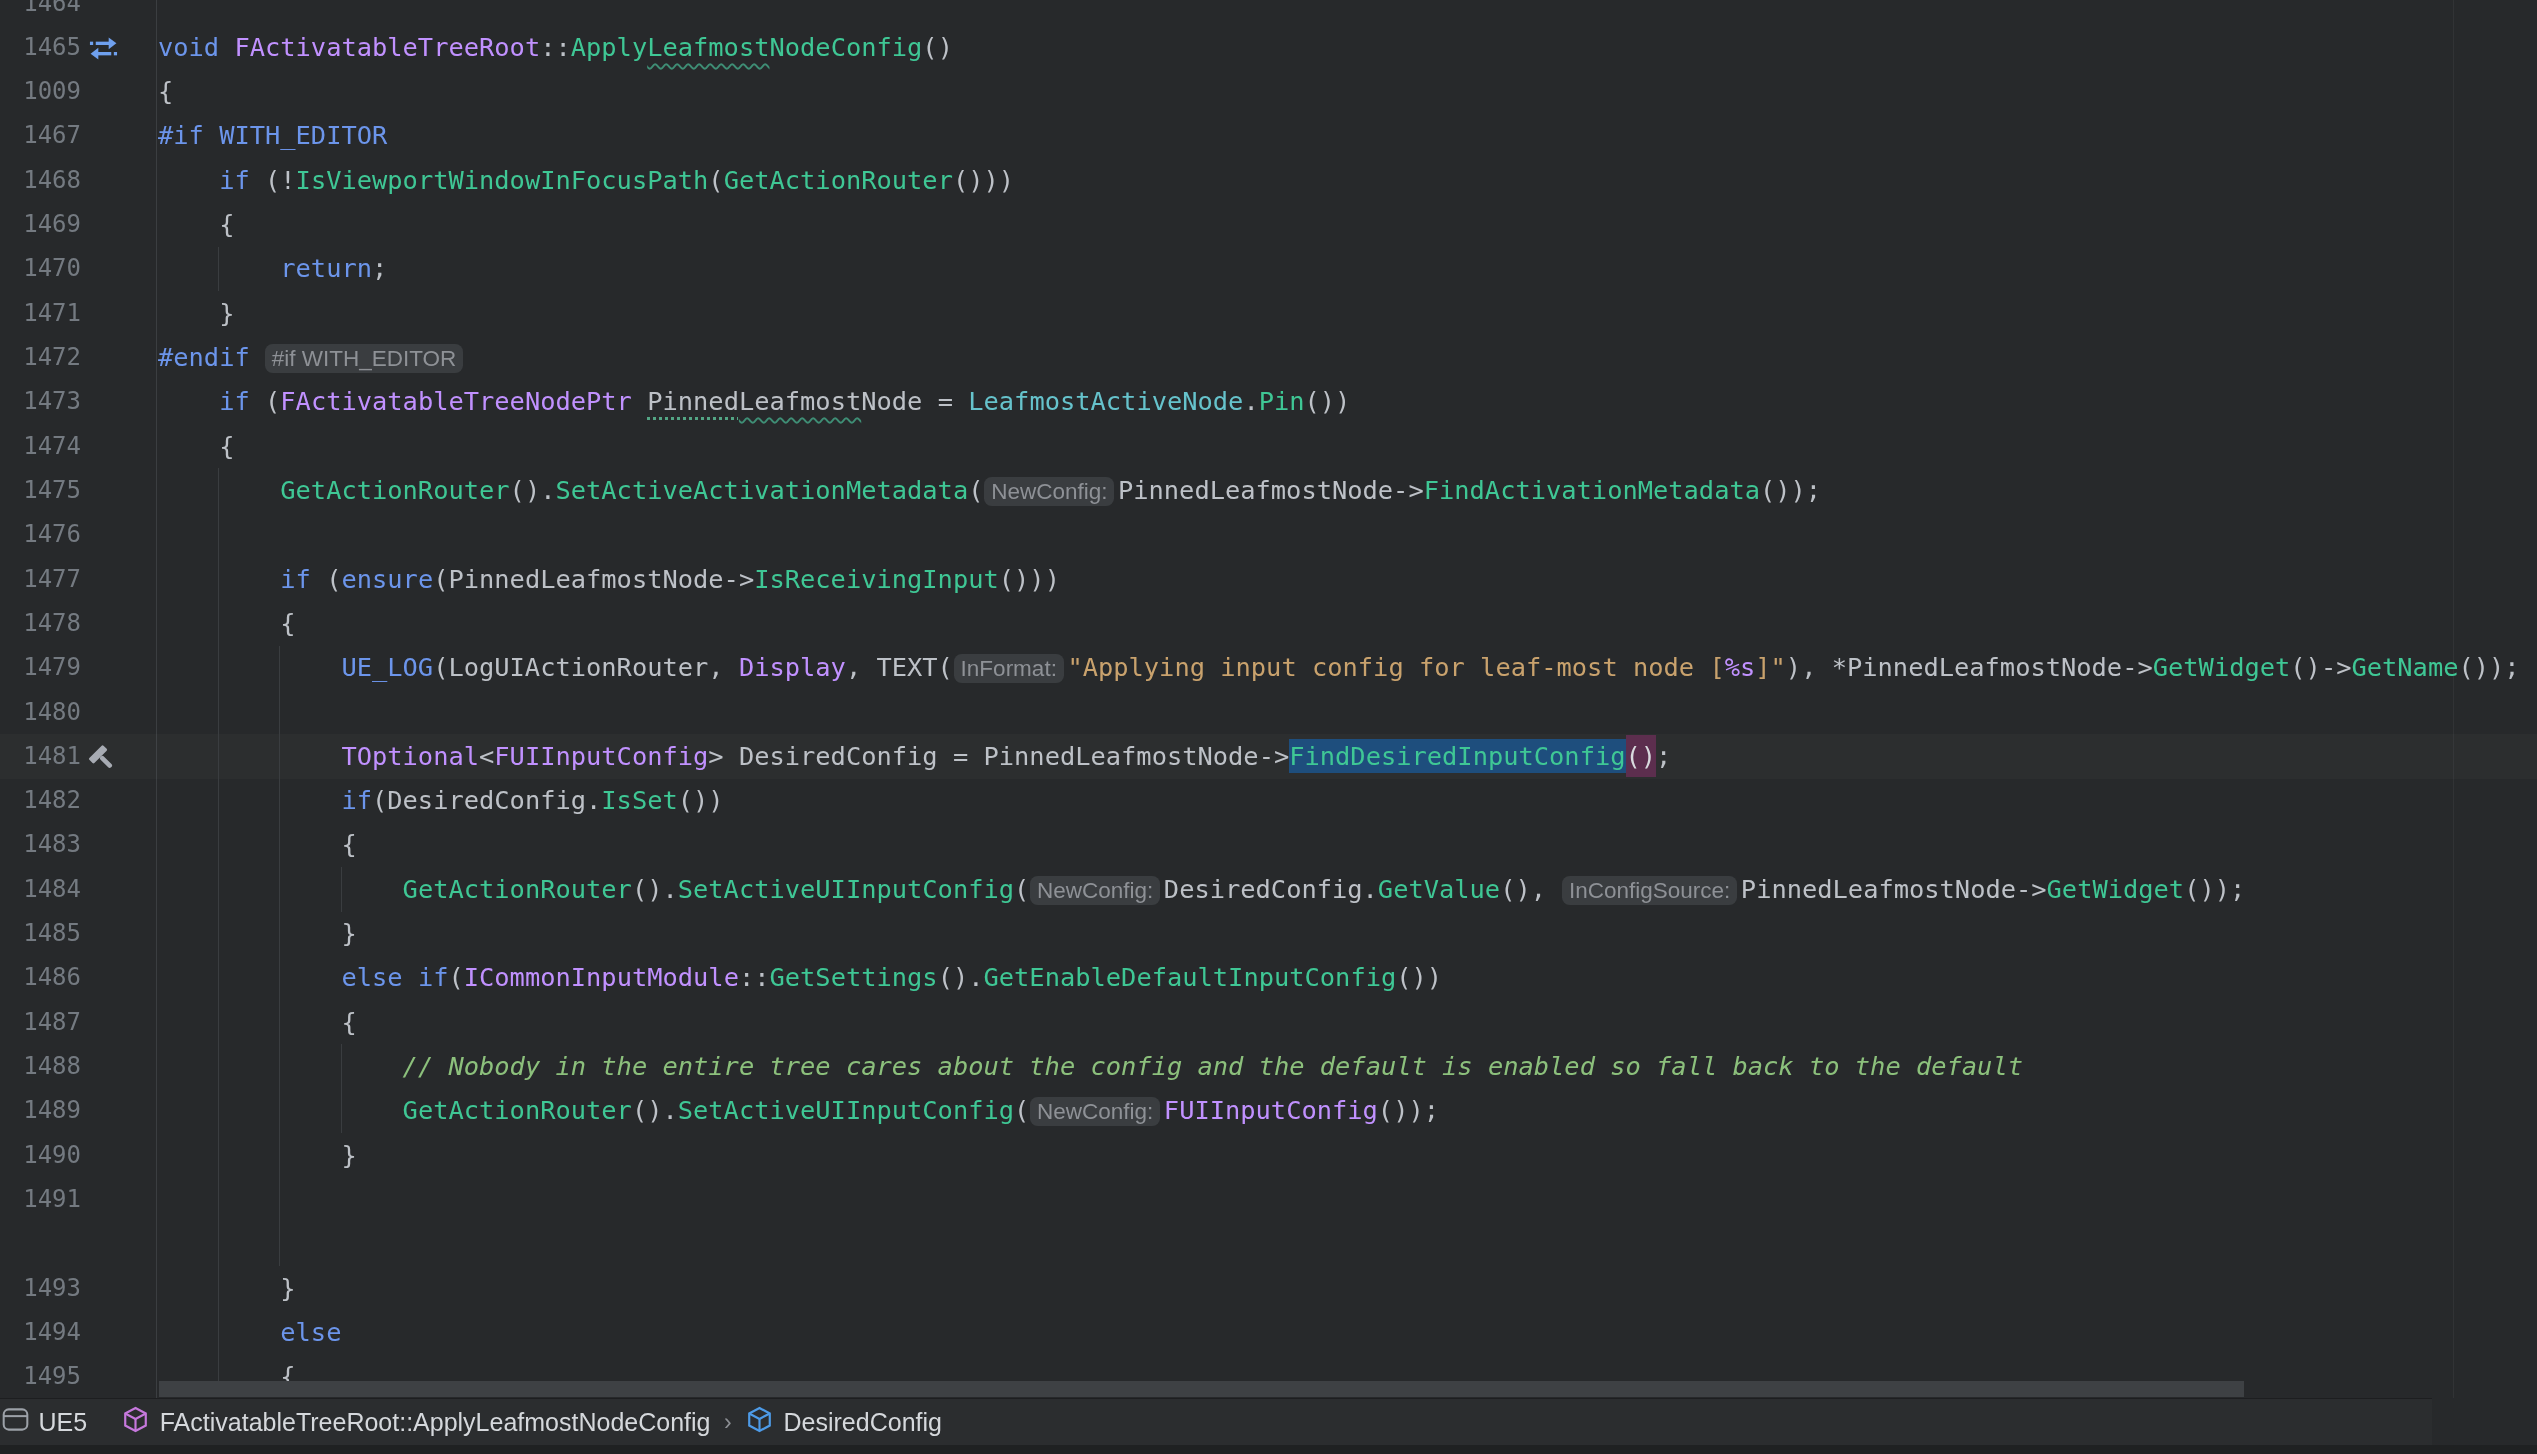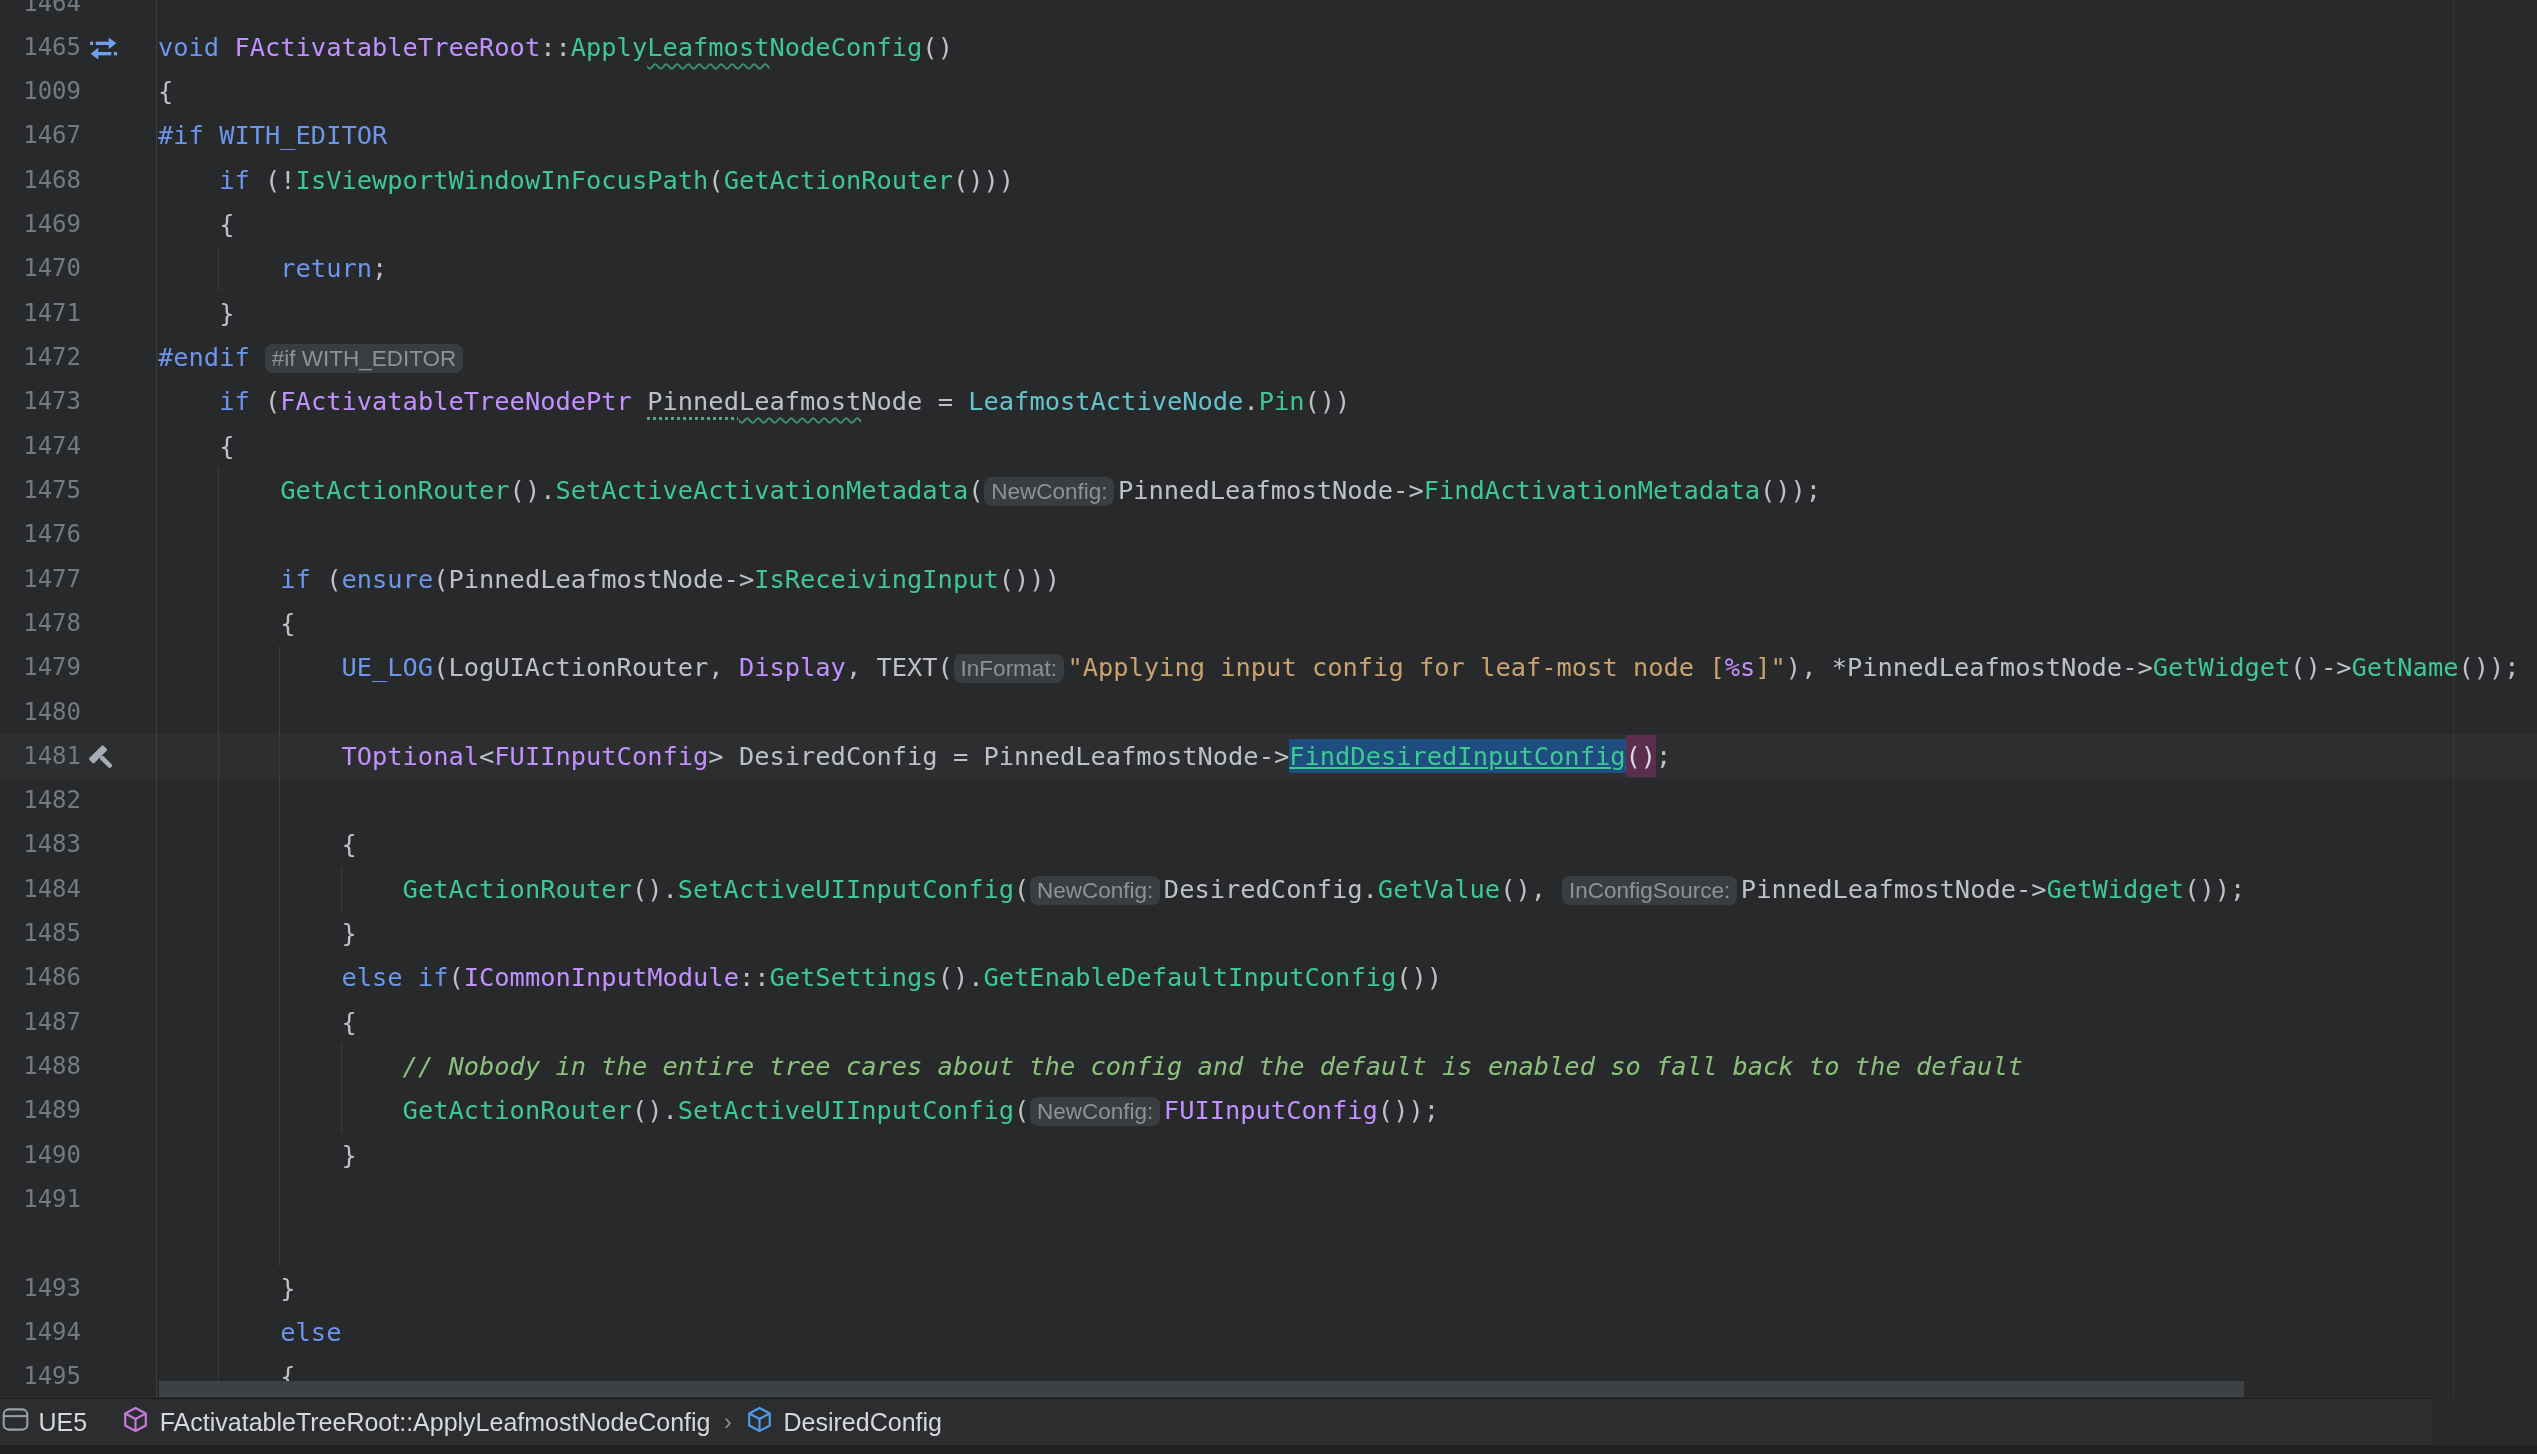--- a/index.html
+++ b/index.html
@@ -19,21 +19,21 @@
   .sm{color:#3FC795;}
   .sf{color:#66C3CC;}
   .ss{color:#C9A26D;}
   .sfs{color:#C191FF;}
   .sc{color:#8CC07C;font-style:italic;}
   .inlay{font-family:"Liberation Sans",sans-serif;font-size:22.5px;color:#8E9196;
          background:#3A3D40;border-radius:7.7px;padding:1.9px 6.7px;margin:0 3.8px 0 1px;}
   .inlay.after{margin-left:15.3px;}
   .u-wavy{text-decoration:underline wavy #3E8E75;text-decoration-thickness:1.9px;text-underline-offset:6.7px;}
   .u-dotted{text-decoration:underline dotted #53A584;text-decoration-thickness:2.9px;text-underline-offset:6.7px;}
-  .bg-sel{background:#1E4E7D;padding:2px 0;text-decoration:underline;}
+  .bg-sel{background:#1E4E7D;padding:2px 0;}
   .bg-brace{background:#5C2E4E;padding:5.7px 0;color:#d8dade;}
   
   .v-line{position:absolute;width:1px;background:#3a3d40;}
   .gutter-border{position:absolute;left:156px;top:0;width:1px;height:1398px;background:#3b3e41;}
   .margin-guide{position:absolute;left:2453px;top:0;width:1px;height:1398px;background:#313335;}
   
   .hscroll{position:absolute;left:0;top:1380px;width:2538px;height:18px;}
   .hscroll .thumb{position:absolute;left:159px;top:1px;width:2085px;height:16.3px;background:#3E4144;}
   
   .statusbar{position:absolute;left:0;top:1398px;width:2432px;height:46px;background:#2b2d2f;
@@ -80,21 +80,21 @@
       <div class="line" style="top: 557px;"><span class="ln">1477</span><span class="code"><span class="sd">        </span><span class="sk">if</span><span class="sd"> (</span><span class="sk">ensure</span><span class="sd">(PinnedLeafmostNode-&gt;</span><span class="sm">IsReceivingInput</span><span class="sd">()))</span></span></div>
       <div class="line" style="top: 601px;"><span class="ln">1478</span><span class="code"><span class="sd">        {</span></span></div>
       <div class="line" style="top: 645px;"><span class="ln">1479</span><span class="code"><span class="sd">            </span><span class="sk">UE_LOG</span><span class="sd">(LogUIActionRouter, </span><span class="st">Display</span><span class="sd">, TEXT(</span><span class="inlay">InFormat:</span><span class="ss">"Applying input config for leaf-most node [</span><span class="sfs">%s</span><span class="ss">]"</span><span class="sd">), *PinnedLeafmostNode-&gt;</span><span class="sm">GetWidget</span><span class="sd">()-&gt;</span><span class="sm">GetName</span><span class="sd">());</span></span></div>
       <div class="line" style="top: 690px;"><span class="ln">1480</span><span class="code"></span></div>
       <div class="line caret-line" style="top: 734px;"><span class="ln">1481</span><svg class="gut-icon" viewBox="0 0 24 24" fill="#A7ABB3">
     <g transform="rotate(-45 12 12)">
       <rect x="3" y="4.5" width="15.5" height="5.5" rx="1"></rect>
       <rect x="9.2" y="10" width="3.6" height="11.5" rx="1.6"></rect>
     </g>
   </svg><span class="code"><span class="sd">            </span><span class="st">TOptional</span><span class="sd">&lt;</span><span class="st">FUIInputConfig</span><span class="sd">&gt; DesiredConfig = PinnedLeafmostNode-&gt;</span><span class="sm bg-sel">FindDesiredInputConfig</span><span class="sd bg-brace">()</span><span class="sd">;</span></span></div>
-      <div class="line" style="top: 778px;"><span class="ln">1482</span></div>
+      <div class="line" style="top: 778px;"><span class="ln">1482</span><span class="code"><span class="sd">            </span><span class="sk">if</span><span class="sd">(DesiredConfig.</span><span class="sm">IsSet</span><span class="sd">())</span></span></div>
       <div class="line" style="top: 822px;"><span class="ln">1483</span><span class="code"><span class="sd">            {</span></span></div>
       <div class="line" style="top: 867px;"><span class="ln">1484</span><span class="code"><span class="sd">                </span><span class="sm">GetActionRouter</span><span class="sd">().</span><span class="sm">SetActiveUIInputConfig</span><span class="sd">(</span><span class="inlay">NewConfig:</span><span class="sd">DesiredConfig.</span><span class="sm">GetValue</span><span class="sd">(), </span><span class="inlay">InConfigSource:</span><span class="sd">PinnedLeafmostNode-&gt;</span><span class="sm">GetWidget</span><span class="sd">());</span></span></div>
       <div class="line" style="top: 911px;"><span class="ln">1485</span><span class="code"><span class="sd">            }</span></span></div>
       <div class="line" style="top: 955px;"><span class="ln">1486</span><span class="code"><span class="sd">            </span><span class="sk">else</span><span class="sd"> </span><span class="sk">if</span><span class="sd">(</span><span class="st">ICommonInputModule</span><span class="sd">::</span><span class="sm">GetSettings</span><span class="sd">().</span><span class="sm">GetEnableDefaultInputConfig</span><span class="sd">())</span></span></div>
       <div class="line" style="top: 1000px;"><span class="ln">1487</span><span class="code"><span class="sd">            {</span></span></div>
       <div class="line" style="top: 1044px;"><span class="ln">1488</span><span class="code"><span class="sd">                </span><span class="sc">// Nobody in the entire tree cares about the config and the default is enabled so fall back to the default</span></span></div>
       <div class="line" style="top: 1088px;"><span class="ln">1489</span><span class="code"><span class="sd">                </span><span class="sm">GetActionRouter</span><span class="sd">().</span><span class="sm">SetActiveUIInputConfig</span><span class="sd">(</span><span class="inlay">NewConfig:</span><span class="st">FUIInputConfig</span><span class="sd">());</span></span></div>
       <div class="line" style="top: 1133px;"><span class="ln">1490</span><span class="code"><span class="sd">            }</span></span></div>
       <div class="line" style="top: 1177px;"><span class="ln">1491</span><span class="code"></span></div>
       <div class="line" style="top: 1266px;"><span class="ln">1493</span><span class="code"><span class="sd">        }</span></span></div>

